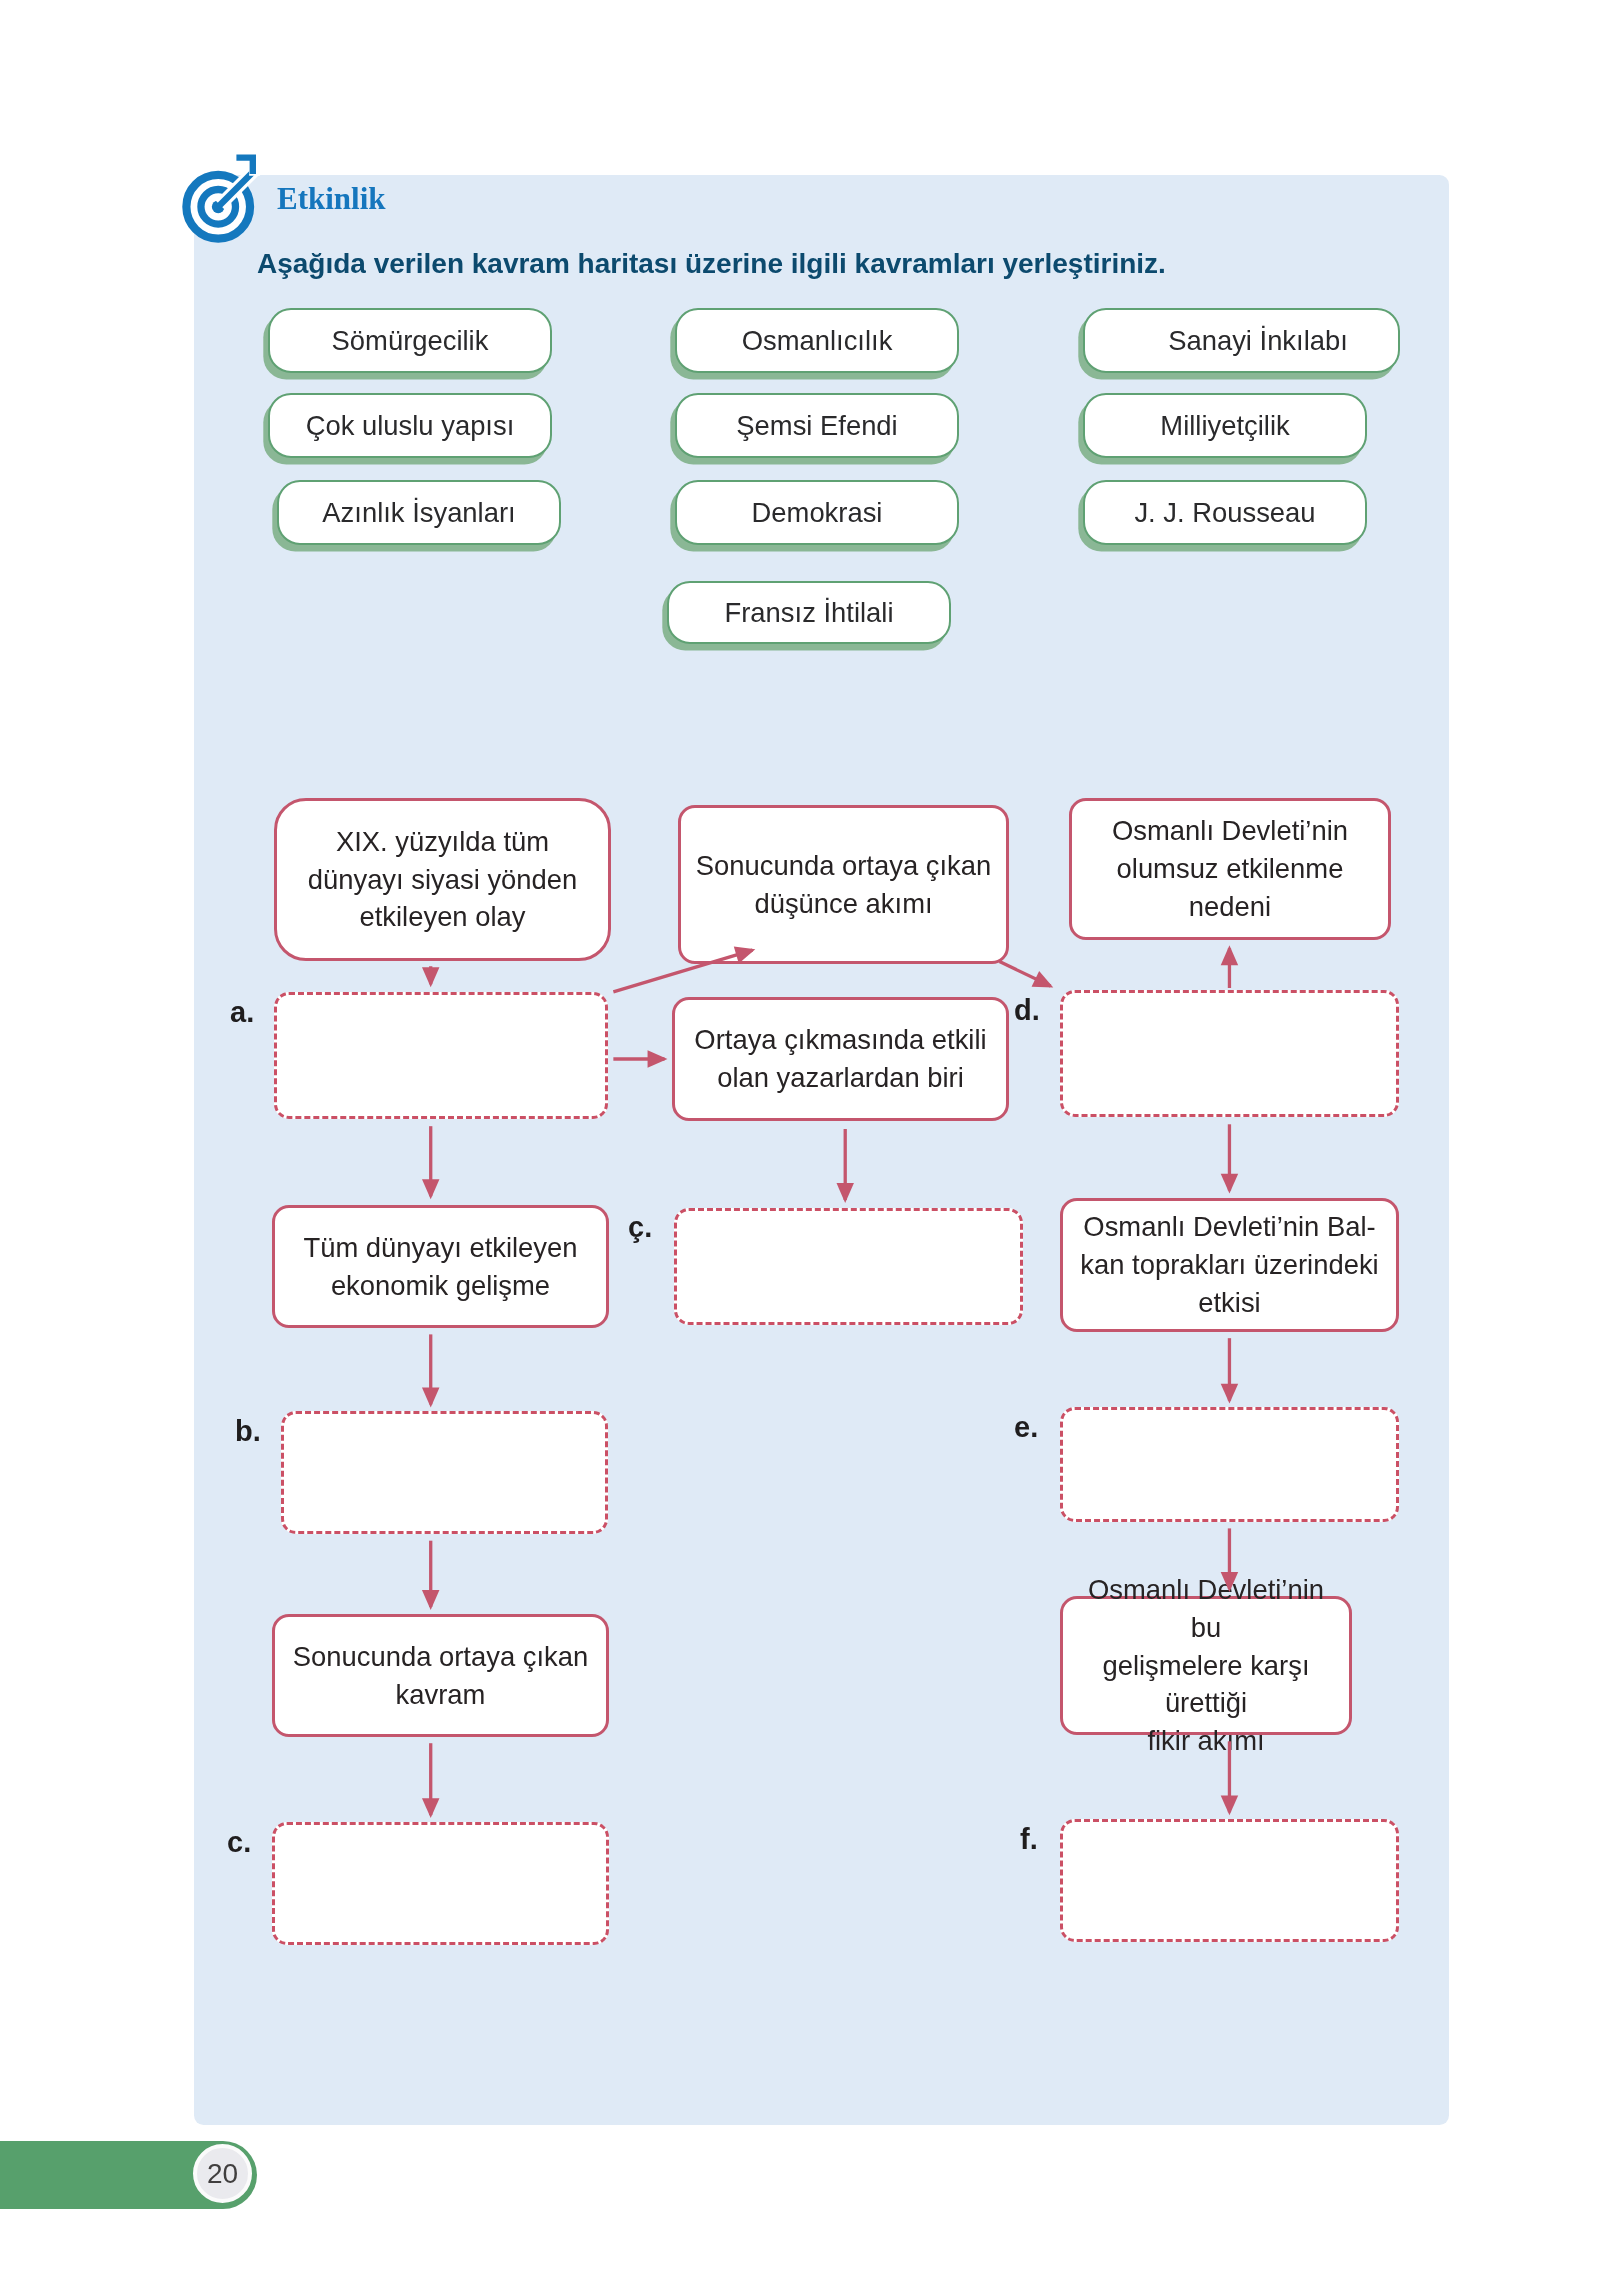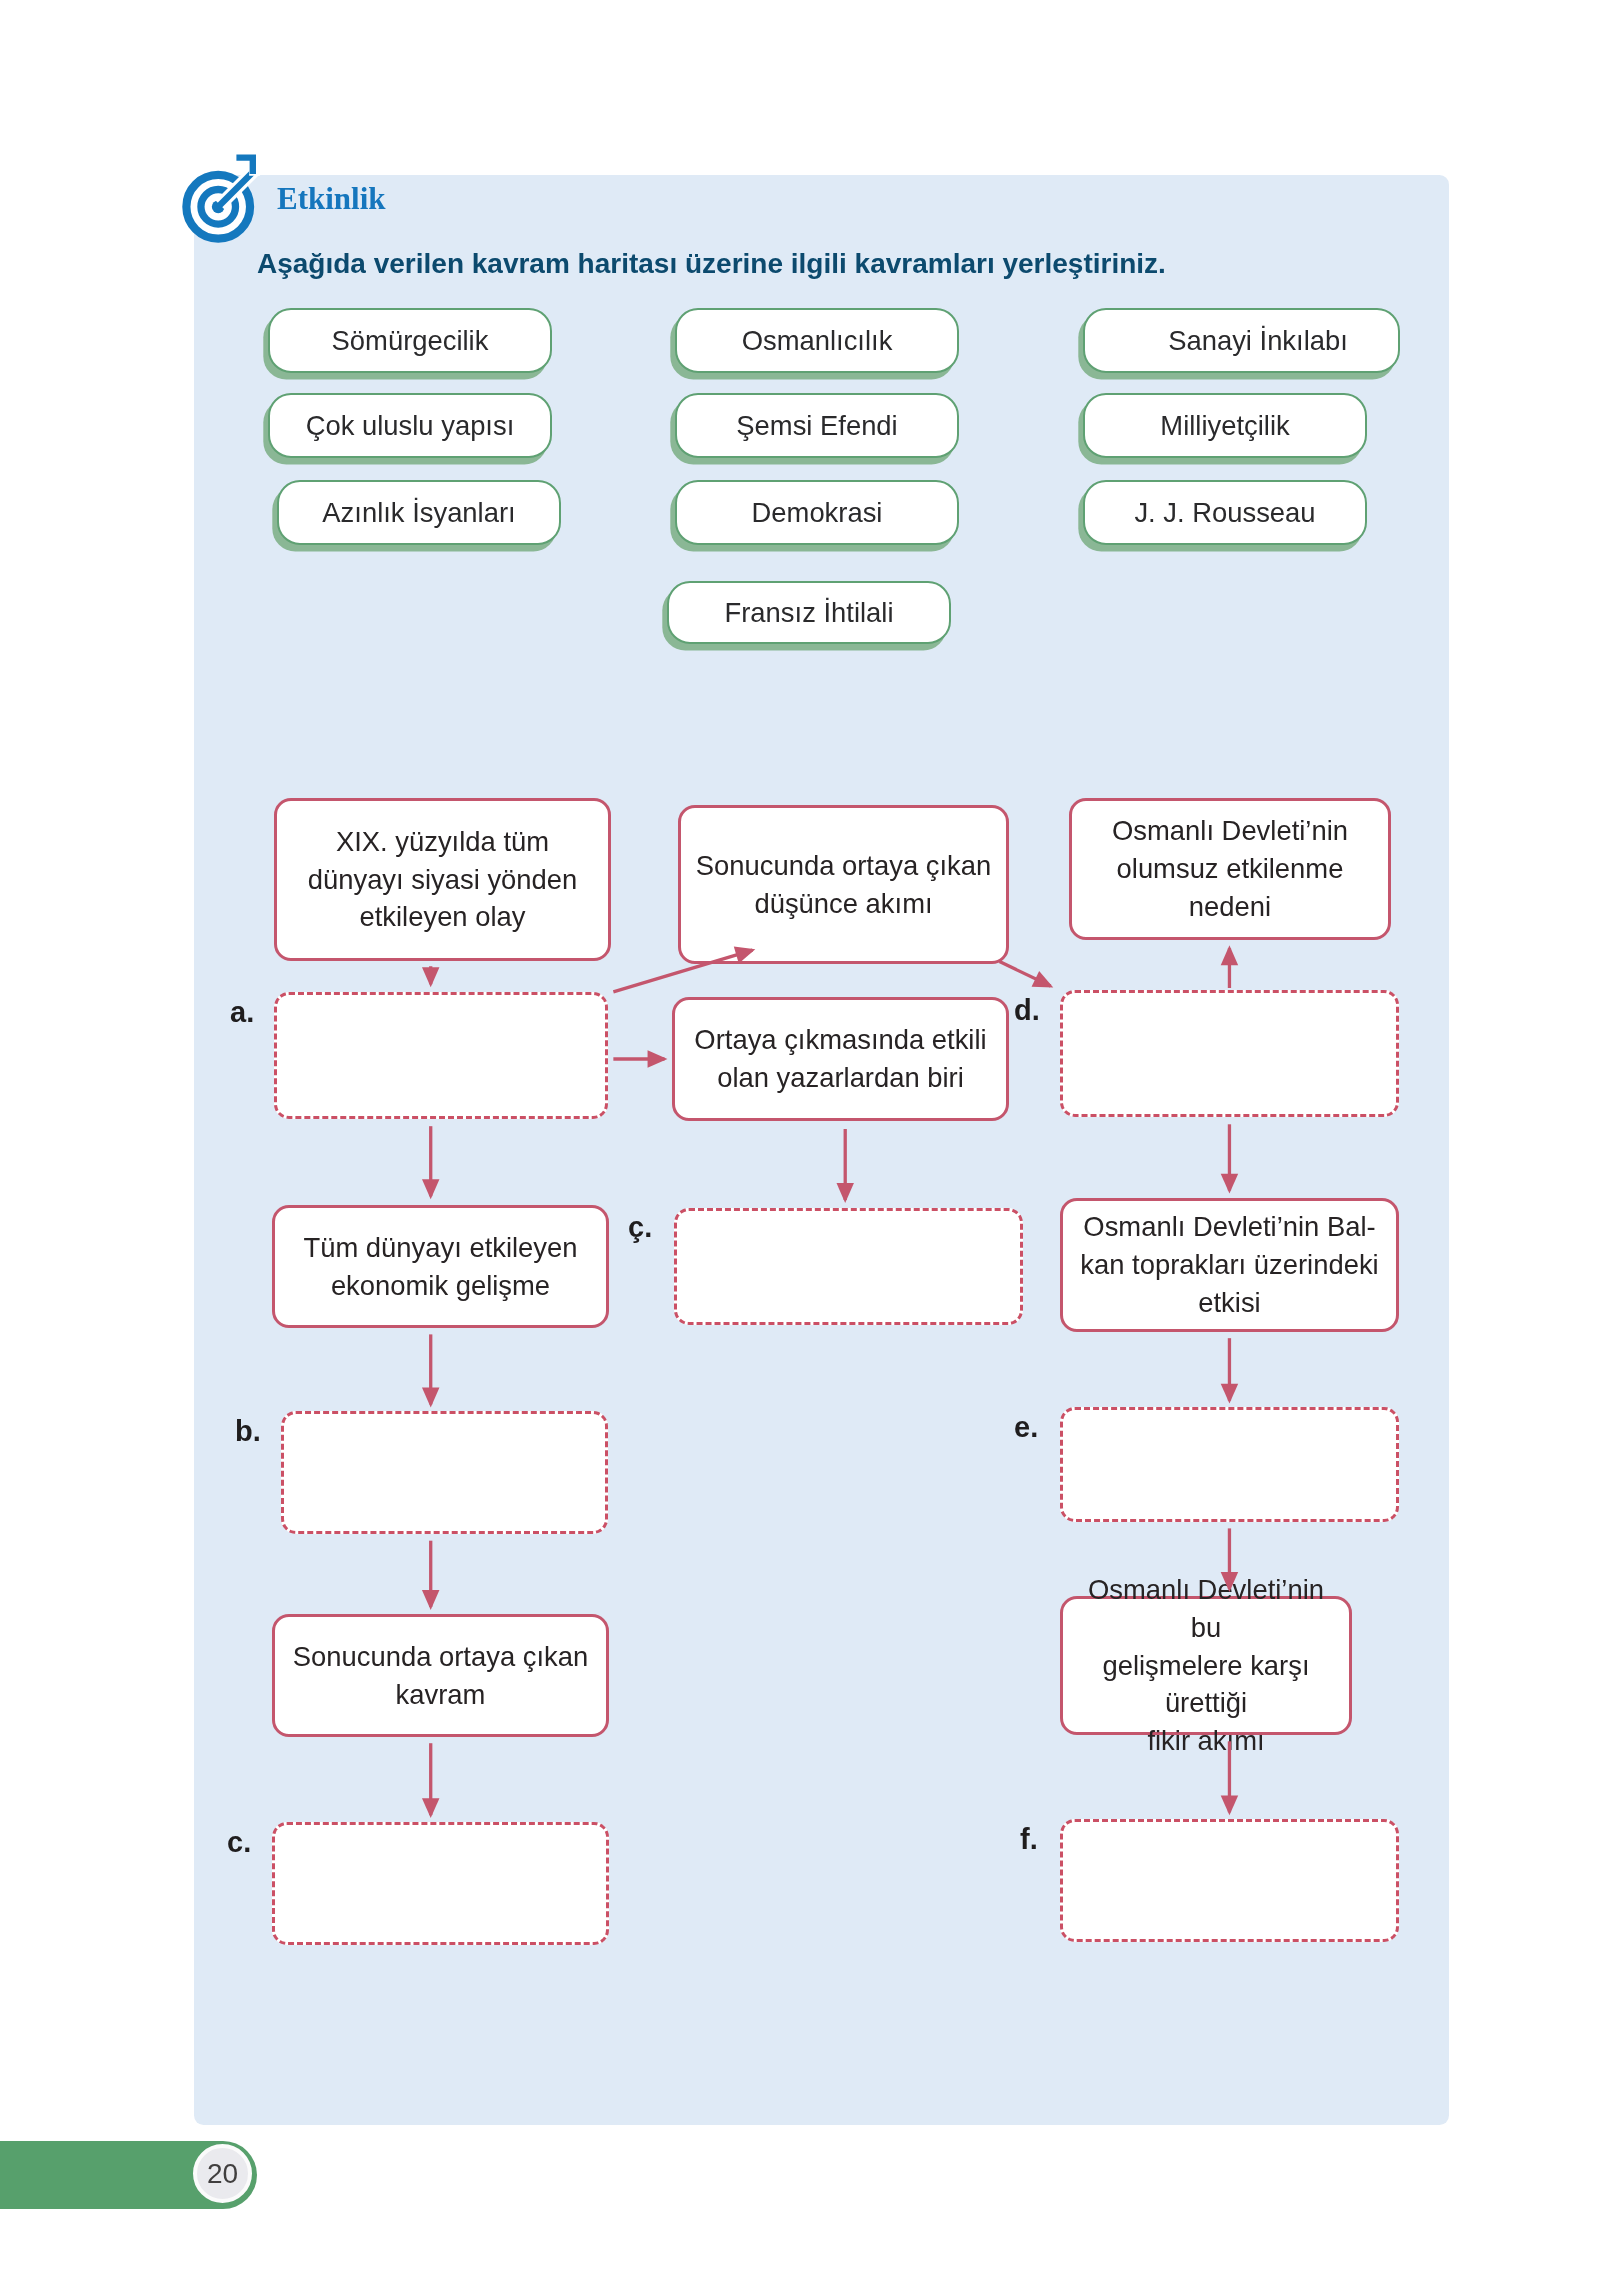--- a/index.html
+++ b/index.html
@@ -80,21 +80,21 @@
   <div class="chip" style="left:675px;top:308px;width:280px;height:61px;">Osmanlıcılık</div>
   <div class="chip" style="left:1083px;top:308px;width:280px;height:61px;padding-left:33px;">Sanayi İnkılabı</div>
   <div class="chip" style="left:268px;top:393px;width:280px;height:61px;">Çok uluslu yapısı</div>
   <div class="chip" style="left:675px;top:393px;width:280px;height:61px;">Şemsi Efendi</div>
   <div class="chip" style="left:1083px;top:393px;width:280px;height:61px;">Milliyetçilik</div>
   <div class="chip" style="left:277px;top:480px;width:280px;height:61px;">Azınlık İsyanları</div>
   <div class="chip" style="left:675px;top:480px;width:280px;height:61px;">Demokrasi</div>
   <div class="chip" style="left:1083px;top:480px;width:280px;height:61px;">J. J. Rousseau</div>
   <div class="chip" style="left:667px;top:581px;width:280px;height:59px;">Fransız İhtilali</div>
 
-  <div class="node" style="left:274px;top:798px;width:337px;height:163px;">XIX. yüzyılda tüm
+  <div class="node" style="left:274px;top:798px;width:337px;height:163px;border-radius:32px;">XIX. yüzyılda tüm
 dünyayı siyasi yönden
 etkileyen olay</div>
   <div class="node" style="left:678px;top:805px;width:331px;height:159px;">Sonucunda ortaya çıkan
 düşünce akımı</div>
   <div class="node" style="left:1069px;top:798px;width:322px;height:142px;">Osmanlı Devleti’nin
 olumsuz etkilenme
 nedeni</div>
   <div class="node" style="left:672px;top:997px;width:337px;height:124px;">Ortaya çıkmasında etkili
 olan yazarlardan biri</div>
   <div class="node" style="left:272px;top:1205px;width:337px;height:123px;">Tüm dünyayı etkileyen

